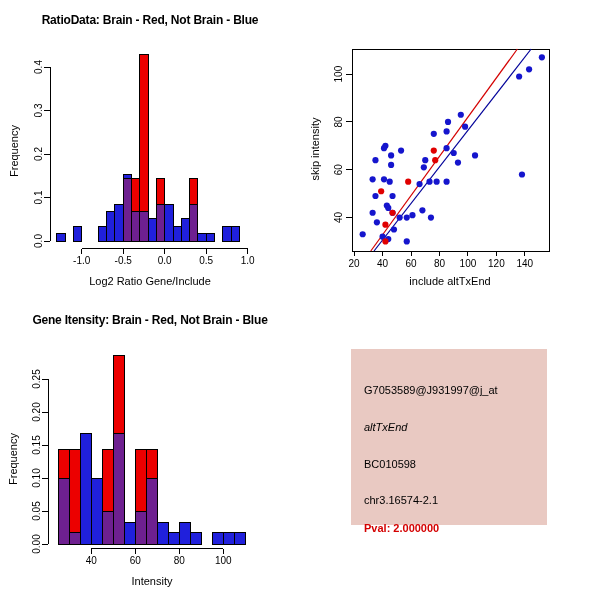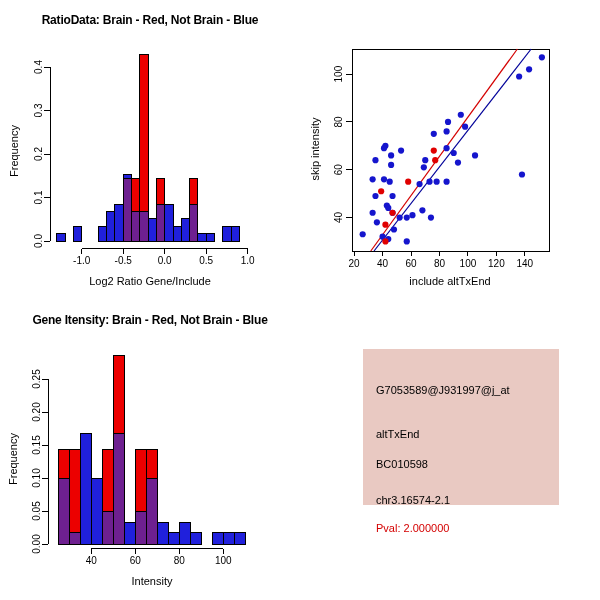--- a/index.html
+++ b/index.html
@@ -10,23 +10,23 @@
   .panel svg{position:absolute;left:0;top:0;}
   .ptitle{position:absolute;top:13px;left:0;width:300px;text-align:center;
           font-weight:bold;font-size:12px;color:#000;letter-spacing:-0.2px;white-space:nowrap;}
   .xlab{position:absolute;top:275px;left:0;width:300px;text-align:center;font-size:11px;color:#000;}
   .ylab{position:absolute;width:140px;text-align:center;font-size:11px;color:#000;
         transform:rotate(-90deg);}
   #ylab-tl{left:-56px;top:145px;}
   #ylab-tr{left:-55px;top:143px;}
   #ylab-bl{left:-57px;top:153px;}
   svg text{font-family:"Liberation Sans",sans-serif;font-size:10px;fill:#000;}
-  .infobox{position:absolute;left:51px;top:49px;width:196px;height:156px;margin-left:12px;}
+  .infobox{position:absolute;left:51px;top:49px;width:196px;height:176px;}
   .infoline{position:absolute;left:13px;font-size:11px;color:#000;white-space:nowrap;}
-  #info-l1{top:35px;} #info-l2{top:79px;} #info-l3{top:109px;} #info-l4{top:145px;}
+  #info-l1{top:35px;} #info-l2{top:72px;font-style:italic;} #info-l3{top:109px;} #info-l4{top:145px;}
   #info-pval{top:173px;}
 </style>
 </head>
 <body>
 
 <div class="canvas">
 
   <div class="panel" id="p-tl">
     <svg id="svg-tl" width="300" height="300">
         <line x1="50" y1="241" x2="50" y2="67" stroke="#000000" stroke-width="1" shape-rendering="crispEdges"></line>
@@ -215,17 +215,17 @@
     <div class="ylab" id="ylab-bl">Frequency</div>
     <div class="xlab" style="left:2px;">Intensity</div>
   </div>
 
   <div class="panel" id="p-br">
     <div class="infobox" id="infobox" style="background: rgb(233, 201, 194);">
       <div class="infoline" id="info-l1">G7053589@J931997@j_at</div>
       <div class="infoline" id="info-l2">altTxEnd</div>
       <div class="infoline" id="info-l3">BC010598</div>
       <div class="infoline" id="info-l4">chr3.16574-2.1</div>
-      <div class="infoline" id="info-pval" style="color: rgb(212, 0, 0);">Pval: 2.000000</div>
+      <div class="infoline" id="info-pval" style="color: rgb(212, 0, 0); font-weight: bold;">Pval: 2.000000</div>
     </div>
   </div>
 
 </div>
 
 </body></html>

